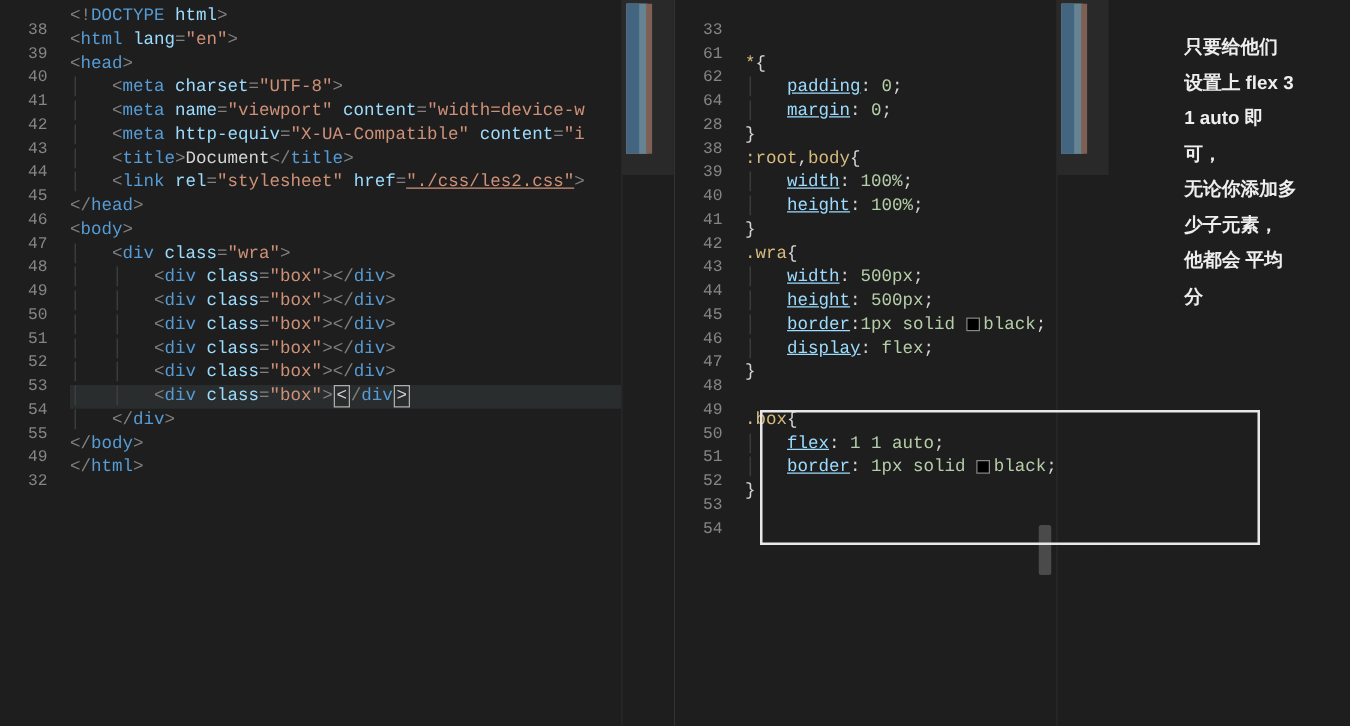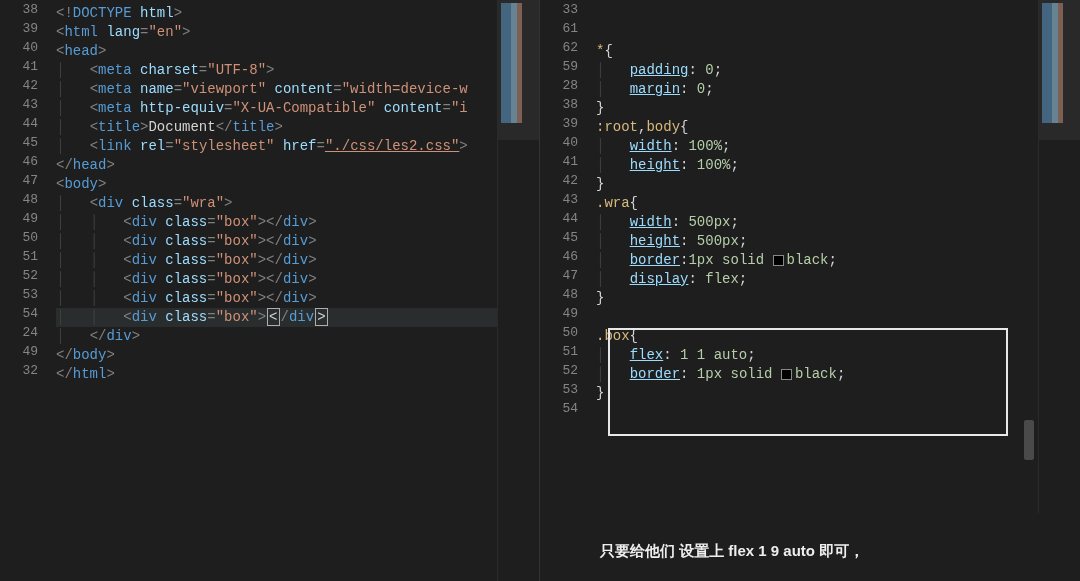--- a/index.html
+++ b/index.html
@@ -12,29 +12,29 @@
   height: 581px;
   overflow: hidden;
   display: flex;
 }
 .pane {
   position: relative;
   display: flex;
   height: 100%;
 }
 .pane-left { width: 540px; border-right: 1px solid #333; }
-.pane-right { width: 540px; flex-direction: column; }
+.pane-right { width: 540px; }
 .editor-area { display: flex; flex: 1; position: relative; }
 .gutter {
   width: 56px;
   background: #1e1e1e;
   color: #858585;
   text-align: right;
   padding-right: 18px;
-  padding-top: 0;
+  padding-top: 14px;
   user-select: none;
   font-size: 13px;
 }
 .gutter div { height: 19px; line-height: 19px; }
 .code {
   flex: 1;
   padding-top: 4px;
   white-space: pre;
   font-size: 14px;
   position: relative;
@@ -144,38 +144,38 @@
       <div>45</div>
       <div>46</div>
       <div>47</div>
       <div>48</div>
       <div>49</div>
       <div>50</div>
       <div>51</div>
       <div>52</div>
       <div>53</div>
       <div>54</div>
-      <div>24</div>
+      <div>55</div>
       <div>49</div>
       <div>32</div>
     </div>
   <div class="code" id="code-left"><span class="code-line"><span class="punct">&lt;!</span><span class="tag">DOCTYPE </span><span class="attr">html</span><span class="punct">&gt;</span></span><span class="code-line"><span class="punct">&lt;</span><span class="tag">html </span><span class="attr">lang</span><span class="punct">=</span><span class="val">"en"</span><span class="punct">&gt;</span></span><span class="code-line"><span class="punct">&lt;</span><span class="tag">head</span><span class="punct">&gt;</span></span><span class="code-line"><span class="indent-guide">│</span>   <span class="punct">&lt;</span><span class="tag">meta </span><span class="attr">charset</span><span class="punct">=</span><span class="val">"UTF-8"</span><span class="punct">&gt;</span></span><span class="code-line"><span class="indent-guide">│</span>   <span class="punct">&lt;</span><span class="tag">meta </span><span class="attr">name</span><span class="punct">=</span><span class="val">"viewport"</span><span class="txt"> </span><span class="attr">content</span><span class="punct">=</span><span class="val">"width=device-w</span></span><span class="code-line"><span class="indent-guide">│</span>   <span class="punct">&lt;</span><span class="tag">meta </span><span class="attr">http-equiv</span><span class="punct">=</span><span class="val">"X-UA-Compatible"</span><span class="txt"> </span><span class="attr">content</span><span class="punct">=</span><span class="val">"i</span></span><span class="code-line"><span class="indent-guide">│</span>   <span class="punct">&lt;</span><span class="tag">title</span><span class="punct">&gt;</span><span class="txt">Document</span><span class="punct">&lt;/</span><span class="tag">title</span><span class="punct">&gt;</span></span><span class="code-line"><span class="indent-guide">│</span>   <span class="punct">&lt;</span><span class="tag">link </span><span class="attr">rel</span><span class="punct">=</span><span class="val">"stylesheet"</span><span class="txt"> </span><span class="attr">href</span><span class="punct">=</span><span class="val underline">"./css/les2.css"</span><span class="punct">&gt;</span></span><span class="code-line"><span class="punct">&lt;/</span><span class="tag">head</span><span class="punct">&gt;</span></span><span class="code-line"><span class="punct">&lt;</span><span class="tag">body</span><span class="punct">&gt;</span></span><span class="code-line"><span class="indent-guide">│</span>   <span class="punct">&lt;</span><span class="tag">div </span><span class="attr">class</span><span class="punct">=</span><span class="val">"wra"</span><span class="punct">&gt;</span></span><span class="code-line"><span class="indent-guide">│</span>   <span class="indent-guide">│</span>   <span class="punct">&lt;</span><span class="tag">div </span><span class="attr">class</span><span class="punct">=</span><span class="val">"box"</span><span class="punct">&gt;&lt;/</span><span class="tag">div</span><span class="punct">&gt;</span></span><span class="code-line"><span class="indent-guide">│</span>   <span class="indent-guide">│</span>   <span class="punct">&lt;</span><span class="tag">div </span><span class="attr">class</span><span class="punct">=</span><span class="val">"box"</span><span class="punct">&gt;&lt;/</span><span class="tag">div</span><span class="punct">&gt;</span></span><span class="code-line"><span class="indent-guide">│</span>   <span class="indent-guide">│</span>   <span class="punct">&lt;</span><span class="tag">div </span><span class="attr">class</span><span class="punct">=</span><span class="val">"box"</span><span class="punct">&gt;&lt;/</span><span class="tag">div</span><span class="punct">&gt;</span></span><span class="code-line"><span class="indent-guide">│</span>   <span class="indent-guide">│</span>   <span class="punct">&lt;</span><span class="tag">div </span><span class="attr">class</span><span class="punct">=</span><span class="val">"box"</span><span class="punct">&gt;&lt;/</span><span class="tag">div</span><span class="punct">&gt;</span></span><span class="code-line"><span class="indent-guide">│</span>   <span class="indent-guide">│</span>   <span class="punct">&lt;</span><span class="tag">div </span><span class="attr">class</span><span class="punct">=</span><span class="val">"box"</span><span class="punct">&gt;&lt;/</span><span class="tag">div</span><span class="punct">&gt;</span></span><span class="code-line hl"><span class="indent-guide">│</span>   <span class="indent-guide">│</span>   <span class="punct">&lt;</span><span class="tag">div </span><span class="attr">class</span><span class="punct">=</span><span class="val">"box"</span><span class="punct">&gt;</span><span class="cursor-mark">&lt;</span><span class="punct">/</span><span class="tag">div</span><span class="cursor-mark">&gt;</span></span><span class="code-line"><span class="indent-guide">│</span>   <span class="punct">&lt;/</span><span class="tag">div</span><span class="punct">&gt;</span></span><span class="code-line"><span class="punct">&lt;/</span><span class="tag">body</span><span class="punct">&gt;</span></span><span class="code-line"><span class="punct">&lt;/</span><span class="tag">html</span><span class="punct">&gt;</span></span></div>
   <div class="minimap">
     <div class="minimap-art"></div>
     <div class="minimap-slider"></div>
   </div>
 </div>
 
 <div class="pane pane-right">
   <div class="editor-area">
     <div class="gutter" id="gutter-right">
         <div>33</div>
         <div>61</div>
         <div>62</div>
-        <div>59</div>
+        <div>64</div>
         <div>28</div>
         <div>38</div>
         <div>39</div>
         <div>40</div>
         <div>41</div>
         <div>42</div>
         <div>43</div>
         <div>44</div>
         <div>45</div>
         <div>46</div>
@@ -192,15 +192,16 @@
     <div class="minimap">
       <div class="minimap-art"></div>
       <div class="minimap-slider"></div>
     </div>
     <div class="scrollbar-v">
       <div class="scroll-thumb"></div>
     </div>
     <div class="highlight-box"></div>
   </div>
   <div class="caption">
-    <div>只要给他们 设置上   flex 1 9 auto 即可，</div>
+    <div>只要给他们 设置上   flex 3 1 auto 即可，</div>
+    <div>无论你添加多少子元素，  他都会 平均分</div>
   </div>
 </div>
 
 </body></html>

